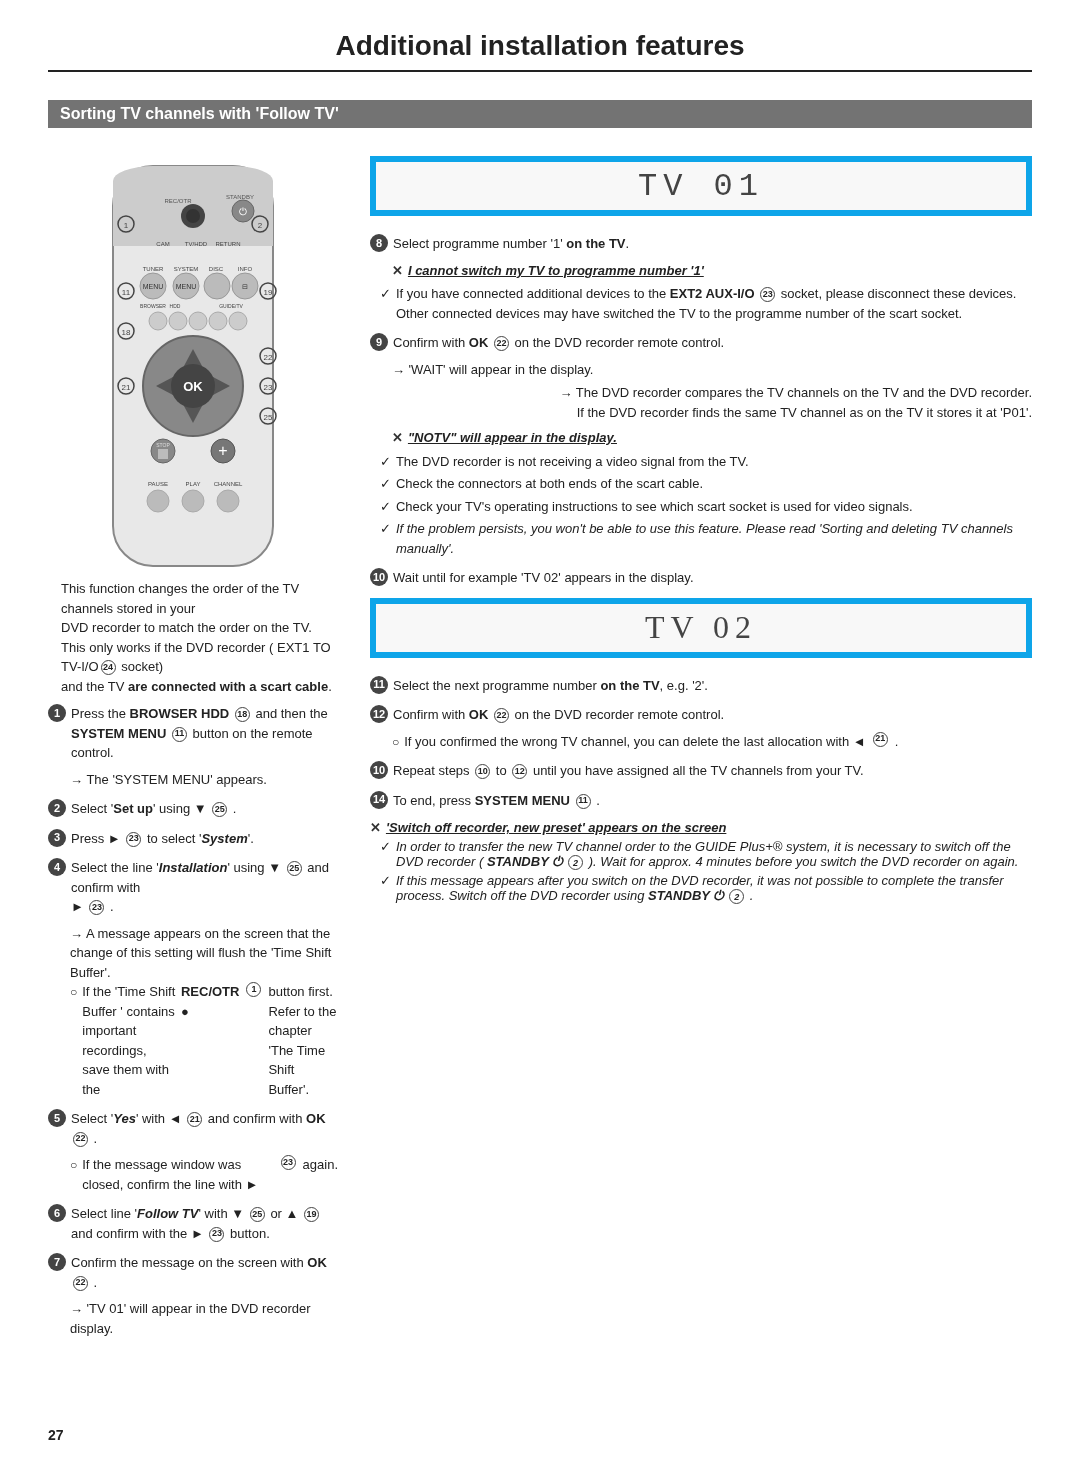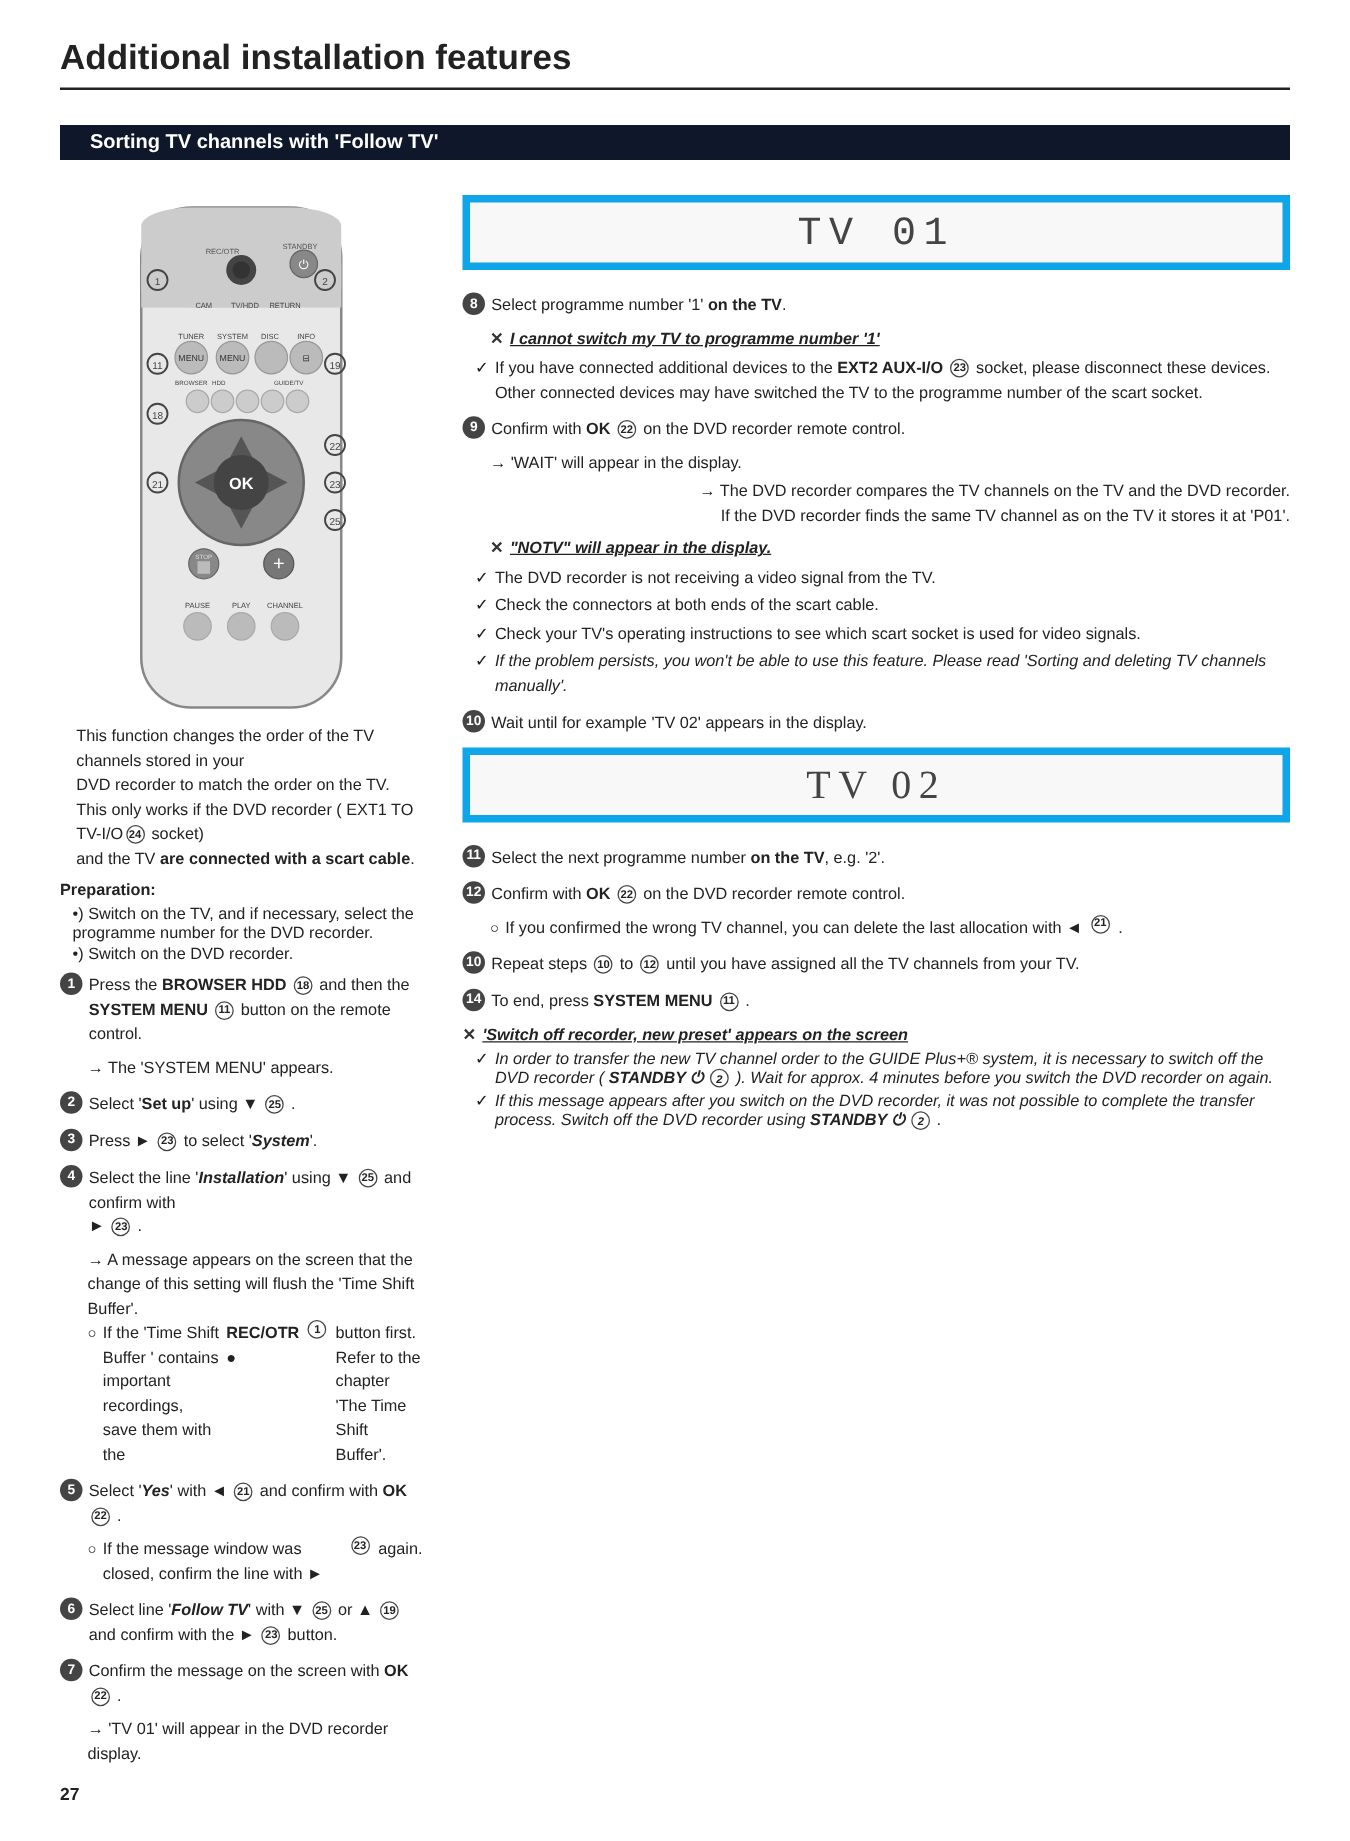--- a/index.html
+++ b/index.html
@@ -12,27 +12,28 @@
       min-height: 1473px;
       padding: 30px 48px 40px 48px;
     }
     h1.page-title {
       font-size: 28px;
       font-weight: bold;
       color: #222;
       margin-bottom: 10px;
       border-bottom: 2px solid #222;
       padding-bottom: 8px;
+      text-align: center;
     }
     .section-header {
-      background: #0f172a;
+      background: #737373;
       color: #fff;
       font-size: 16px;
       font-weight: bold;
-      padding: 5px 24px;
+      padding: 5px 12px;
       margin: 18px 0 18px 0;
       display: inline-block;
       width: 100%;
     }
     .main-layout {
       display: flex;
       gap: 32px;
       margin-top: 10px;
     }
     .left-col {
@@ -253,25 +254,20 @@
       </svg>
     </div>
 
     <div class="intro-text">
       <span>This function changes the order of the TV channels stored in your</span><br>
       <span>DVD recorder to match the order on the TV.</span><br>
       <span>This only works if the DVD recorder ( EXT1 TO TV-I/O</span><span class="circle-num">24</span><span> socket)</span><br>
       <span>and the TV</span> <strong><span>are connected with a scart cable</span></strong><span>.</span>
     </div>
 
-    <div class="note-block">
-      <p class="prep-title">Preparation:</p>
-      <p class="prep-item">•) <span>Switch on the TV, and if necessary, select the programme number for the DVD recorder.</span></p>
-      <p class="prep-item">•) <span>Switch on the DVD recorder.</span></p>
-    </div>
 
     <div class="step-block">
       <div class="step-row">
         <span class="step-num">1</span>
         <span class="step-content">
           Press the <strong>BROWSER HDD</strong> <span class="circle-num">18</span> and then the <strong>SYSTEM MENU</strong> <span class="circle-num">11</span> button on the remote control.
         </span>
       </div>
       <div class="indent">→ The 'SYSTEM MENU' appears.</div>
     </div>

